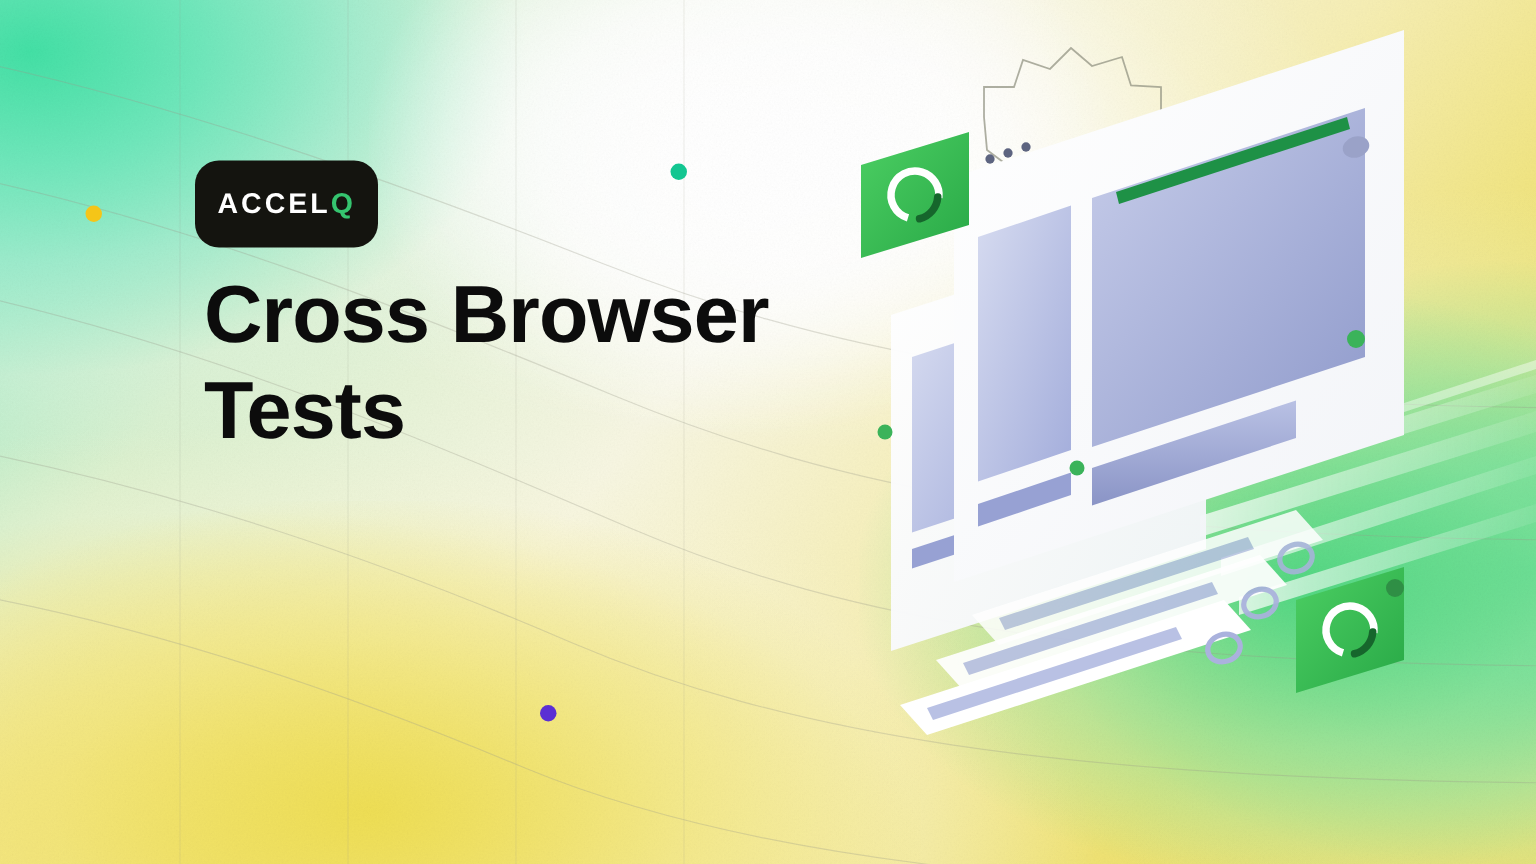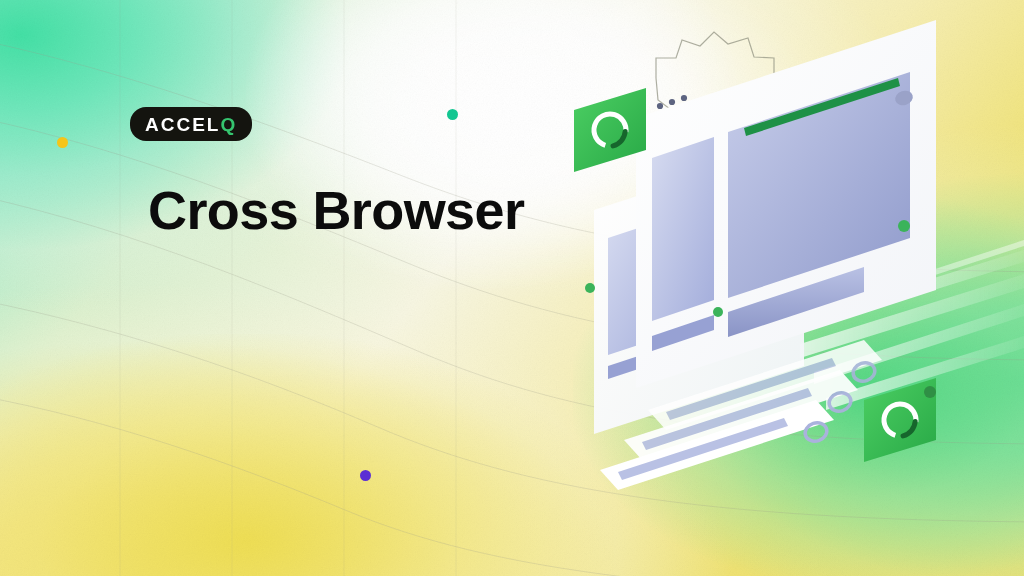--- a/index.html
+++ b/index.html
@@ -68,21 +68,21 @@
     position: absolute;
     inset: 0;
   }
 
   
   .logo {
     position: absolute;
     left: 130px;
     top: 107px;
     height: 32px;
-    padding: 1px 15px;
+    padding: 13px 15px;
     border-radius: 16px;
     background: #14140f;
     display: flex;
     align-items: center;
     justify-content: center;
   }
   .logo-text {
     font-size: 19px;
     font-weight: 700;
     letter-spacing: 2.0px;
@@ -91,21 +91,21 @@
     white-space: nowrap;
     font-family: "Liberation Sans", sans-serif;
   }
   .logo-q {
     color: #35c46f;
   }
 
   
   .headline {
     position: absolute;
-    left: 148px;
+    left: 136px;
     top: 178px;
     width: 430px;
   }
   .headline-line {
     font-size: 54px;
     line-height: 64px;
     font-weight: 700;
     color: #0c0c0c;
     letter-spacing: -0.6px;
     white-space: nowrap;
@@ -170,20 +170,21 @@
   <div class="dot dot-yellow"></div>
   <div class="dot dot-teal"></div>
   <div class="dot dot-purple"></div>
 
   <div class="logo">
     <span class="logo-text"><span>ACCEL</span><span class="logo-q">Q</span></span>
   </div>
 
   <div class="headline">
     <div class="headline-line">Cross Browser</div>
+    <div class="headline-line">Tests</div>
   </div>
 
   <svg class="illustration" viewBox="0 0 460 576">
     <defs>
       <linearGradient id="panelA" x1="0" y1="0" x2="1" y2="1">
         <stop offset="0%" stop-color="#c7cdea"></stop>
         <stop offset="100%" stop-color="#8f9acb"></stop>
       </linearGradient>
       <linearGradient id="panelB" x1="0" y1="0" x2="1" y2="1">
         <stop offset="0%" stop-color="#d6dbf0"></stop>

